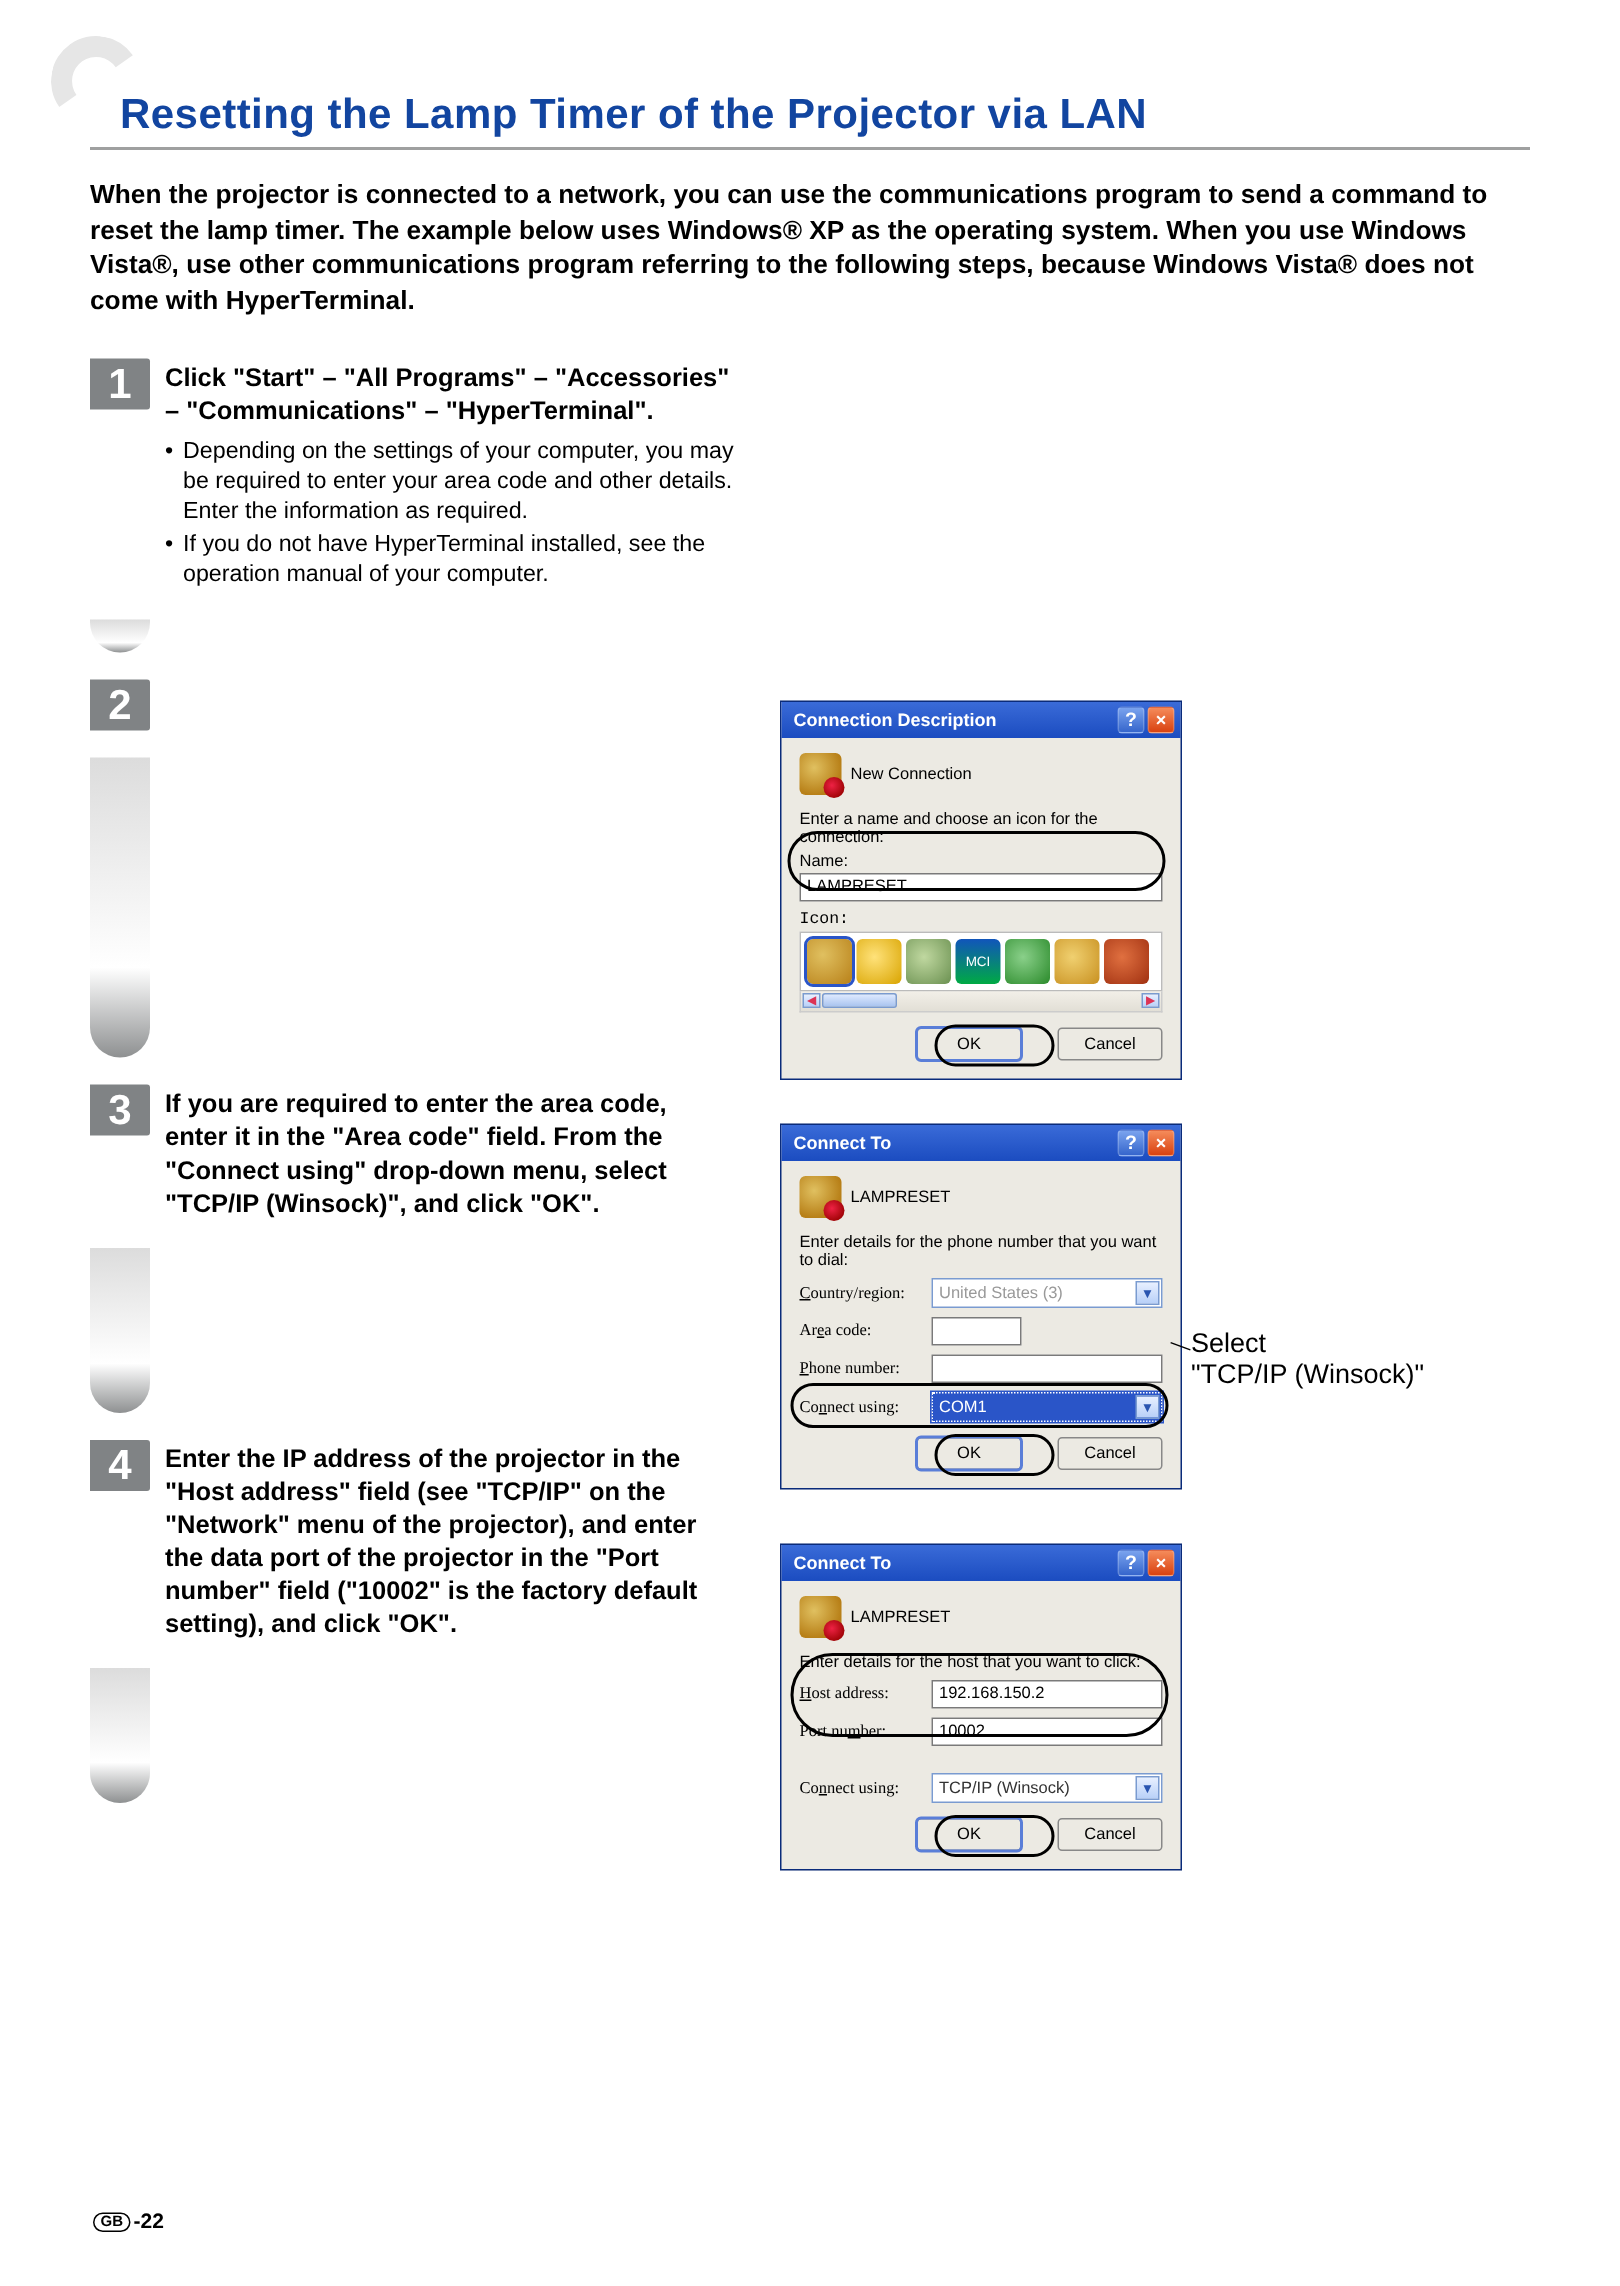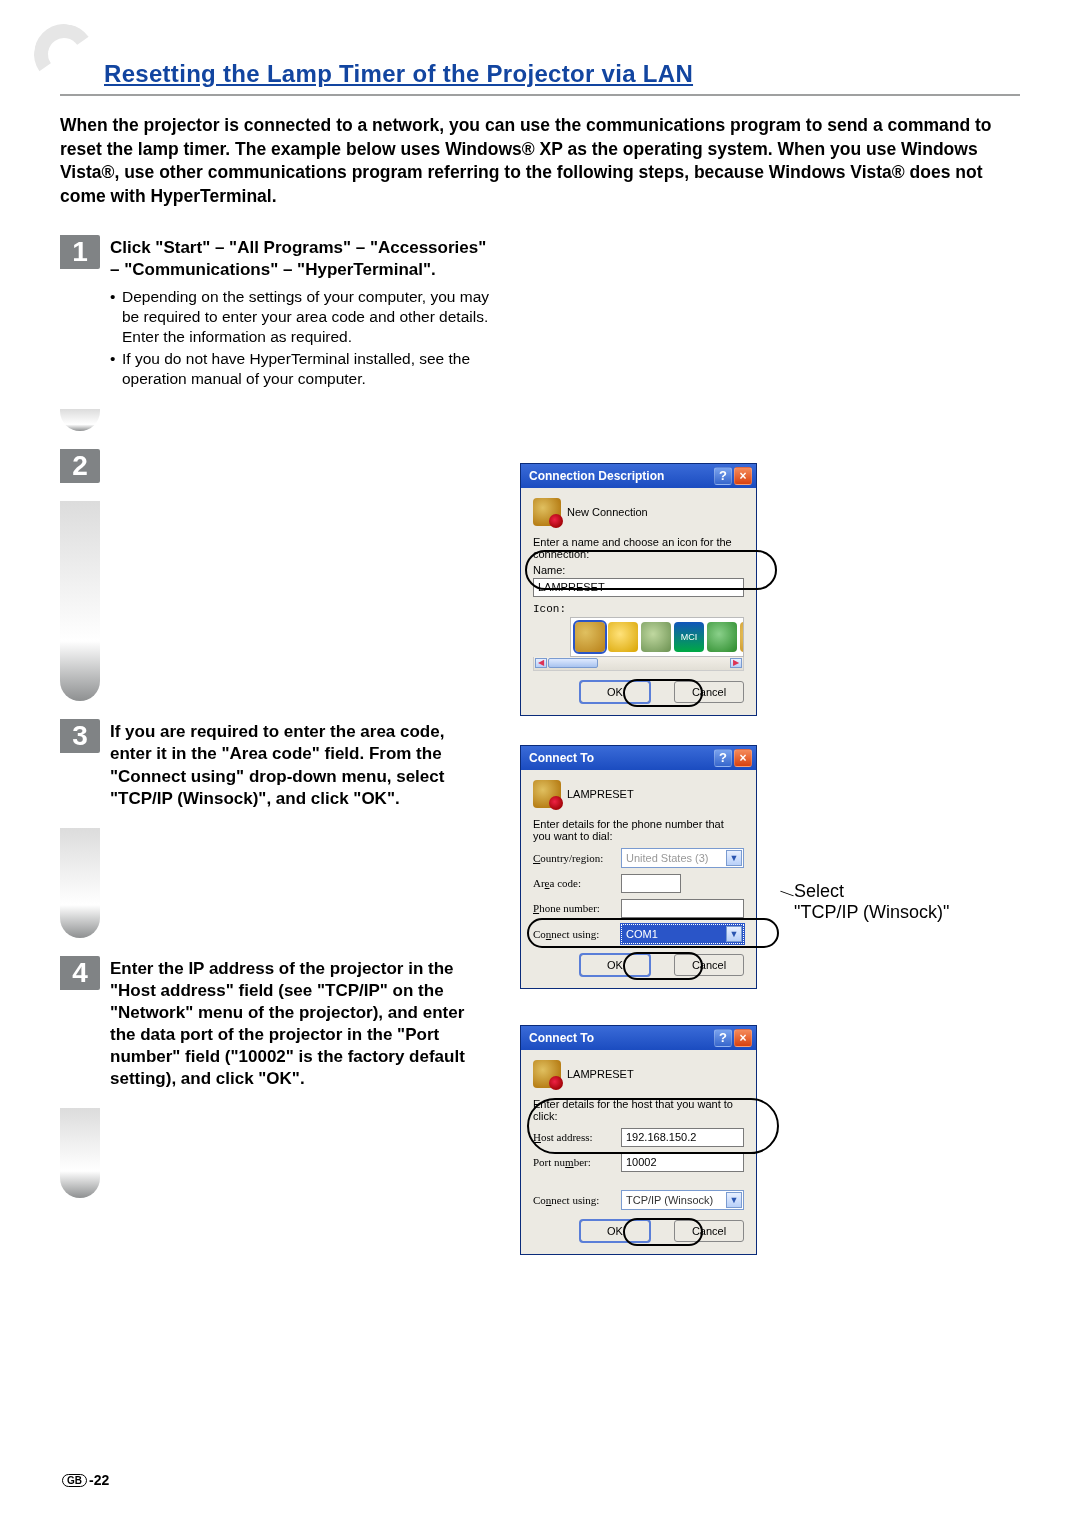--- a/index.html
+++ b/index.html
@@ -20,25 +20,24 @@
     height: 60px;
     border-top: 14px solid #e6e6e6;
     border-left: 14px solid #e6e6e6;
     border-right: 14px solid transparent;
     border-bottom: 14px solid transparent;
     border-radius: 50%;
     transform: rotate(10deg);
   }
   h1 {
     color: #1245a0;
-    font-size: 24px;
+    font-size: 28px;
     font-weight: bold;
-    margin: 24px 0 6px 44px;
+    margin: 24px 0 6px 20px;
     letter-spacing: 0.3px;
-    text-decoration: underline;
   }
   .hr {
     border: none;
     border-top: 2px solid #9fa0a0;
     margin: 0 0 18px 0;
   }
   .intro {
     font-size: 17.5px;
     font-weight: bold;
     line-height: 1.35;
@@ -80,21 +79,21 @@
     border-radius: 0 0 20px 20px;
     margin-left: 0;
     flex-shrink: 0;
   }
   .rail-wrap { display: flex; align-items: stretch; margin-bottom: 18px; }
   .rail-spacer { flex: 1; }
 
   
   .dialog {
     position: absolute;
-    width: 237px;
+    width: 268px;
     border: 1px solid #0a2b7a;
     background: #eceae3;
     font-size: 11px;
     font-family: Tahoma, Arial, sans-serif;
   }
   .dlg-titlebar {
     height: 24px;
     background: linear-gradient(to bottom, #3a6bd8, #1b4cc0);
     display: flex;
     align-items: center;
@@ -158,21 +157,20 @@
     width: 70px; height: 22px;
     border: 1px solid #888; background: #eceae3;
     font-size: 11px; display: flex; align-items: center; justify-content: center;
     border-radius: 3px;
   }
   .dlg-btn.default { outline: 2px solid #5a7ed8; outline-offset: -1px; }
   .icon-strip {
     display: flex; gap: 3px; overflow: hidden;
     border: 1px solid #bbb; background: #fff; padding: 4px;
     margin-top: 2px;
-    margin-left: 37px;
   }
   .icon-strip .ic {
     width: 30px; height: 30px; border-radius: 4px; flex-shrink: 0;
   }
   .ic.sel { outline: 2px solid #2a55c8; }
   .scroll { height: 14px; background: linear-gradient(#f2efe8,#e2dfd6); border: 1px solid #ccc; border-top: none; position: relative; }
   .scroll .thumb { position: absolute; left: 14px; top: 1px; width: 50px; height: 10px; background: linear-gradient(#dfeaff,#a8c3ef); border: 1px solid #7a9bd0; border-radius: 2px; }
   .scroll .arr { position: absolute; top: 1px; width: 12px; height: 10px; background: linear-gradient(#e8f0ff,#b8d0f8); border: 1px solid #7a9bd0; font-size: 8px; display: flex; align-items: center; justify-content: center; color: #d35; }
   .scroll .arr.l { left: 1px; }
   .scroll .arr.r { right: 1px; }

